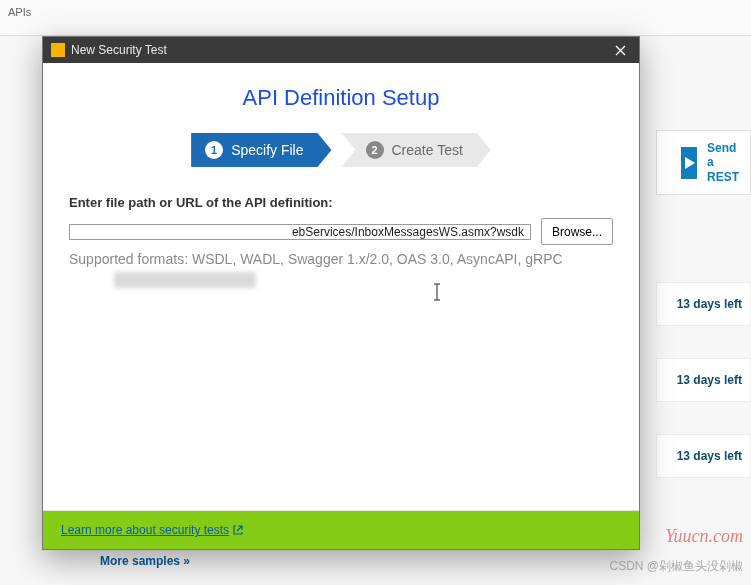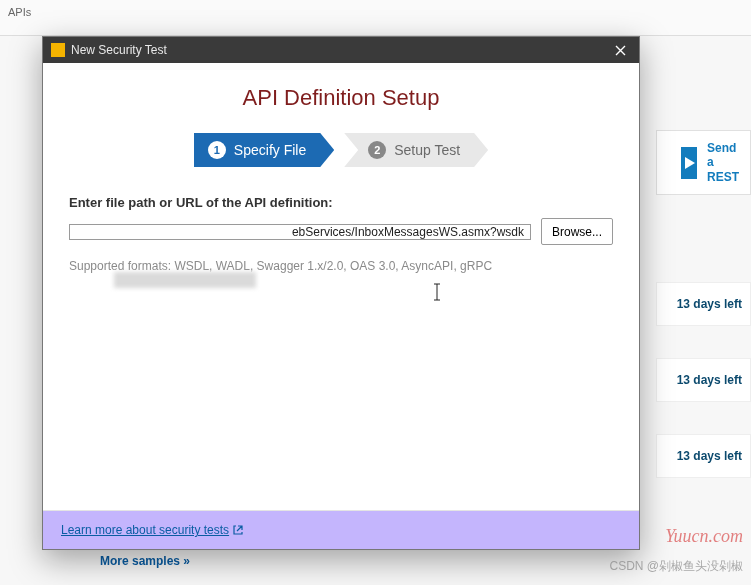--- a/index.html
+++ b/index.html
@@ -61,21 +61,21 @@
   .title-icon {
     width: 14px; height: 14px; background: #f5b400;
     display: inline-block;
   }
   .close-btn {
     width: 22px; height: 22px; color: #fff; display: flex;
     align-items: center; justify-content: center; cursor: pointer;
   }
   .content { flex: 1; padding: 22px 26px 14px 26px; position: relative; }
   .heading {
-    text-align: center; color: #7f1d1d; font-size: 22px; font-weight: 400;
+    text-align: center; color: #1d4ed8; font-size: 22px; font-weight: 400;
     margin-bottom: 22px;
   }
   .steps { display: flex; justify-content: center; margin-bottom: 28px; }
   .step {
     display: flex; align-items: center; gap: 8px; height: 34px;
     padding: 0 22px 0 14px; font-size: 14px; position: relative;
   }
   .step-active {
     background: #1c6ab3; color: #fff;
     clip-path: polygon(0 0, calc(100% - 14px) 0, 100% 50%, calc(100% - 14px) 100%, 0 100%);
@@ -101,36 +101,36 @@
   .file-input {
     flex: 1; height: 16px; border: 1px solid #9a9a9a;
     padding: 0 6px; font-size: 12px; font-family: inherit;
     color: #222; text-align: right;
   }
   .browse-btn {
     height: 27px; border: 1px solid #9a9a9a; background: #fff;
     padding: 0 10px; font-size: 12px; cursor: pointer;
     border-radius: 2px;
   }
-  .hint { font-size: 12px; color: #8a8a8a; margin-top: 14px; }
+  .hint { font-size: 14px; color: #8a8a8a; margin-top: 6px; }
 
   .cursor-caret {
     position: absolute; left: 386px; top: 219px;
     pointer-events: none;
   }
 
   .redact {
     position: absolute; left: 71px; top: 209px; width: 142px; height: 16px;
     background: #dadada; filter: blur(2px);
   }
 
   .footer {
     border-top: 1px solid #e4e4e4;
     padding: 12px 18px; display: flex; align-items: center;
-    justify-content: space-between; background: #c4b5fd;
+    justify-content: space-between; background: #84cc16;
   }
   .learn-link { color: #0a5da3; font-size: 12px; display: inline-flex; gap: 4px; align-items: center;}
   .learn-link svg { stroke: #0a5da3; }
   .buttons { display: flex; gap: 10px; }
   .btn {
     min-width: 64px; height: 28px; border-radius: 3px;
     font-size: 13px; cursor: pointer; border: 1px solid #bfbfbf;
     background: #fff; color: #444;
   }
   .btn-primary { background: #1c6ab3; color: #fff; border-color: #1c6ab3; }
@@ -189,21 +189,21 @@
   <div class="content">
     <h1 class="heading">API Definition Setup</h1>
 
     <div class="steps">
       <div class="step step-active">
         <span class="step-num">1</span>
         <span>Specify File</span>
       </div>
       <div class="step step-inactive">
         <span class="step-num">2</span>
-        <span>Setup Test</span>
+        <span>Create Test</span>
       </div>
     </div>
 
     <div class="field-label">Enter file path or URL of the API definition:</div>
     <div class="field-row">
       <input class="file-input" type="text" value="ebServices/InboxMessagesWS.asmx?wsdk" style="">
       <button class="browse-btn">Browse...</button>
     </div>
     <div class="hint">Supported formats: WSDL, WADL, Swagger 1.x/2.0, OAS 3.0, AsyncAPI, gRPC</div>
 

